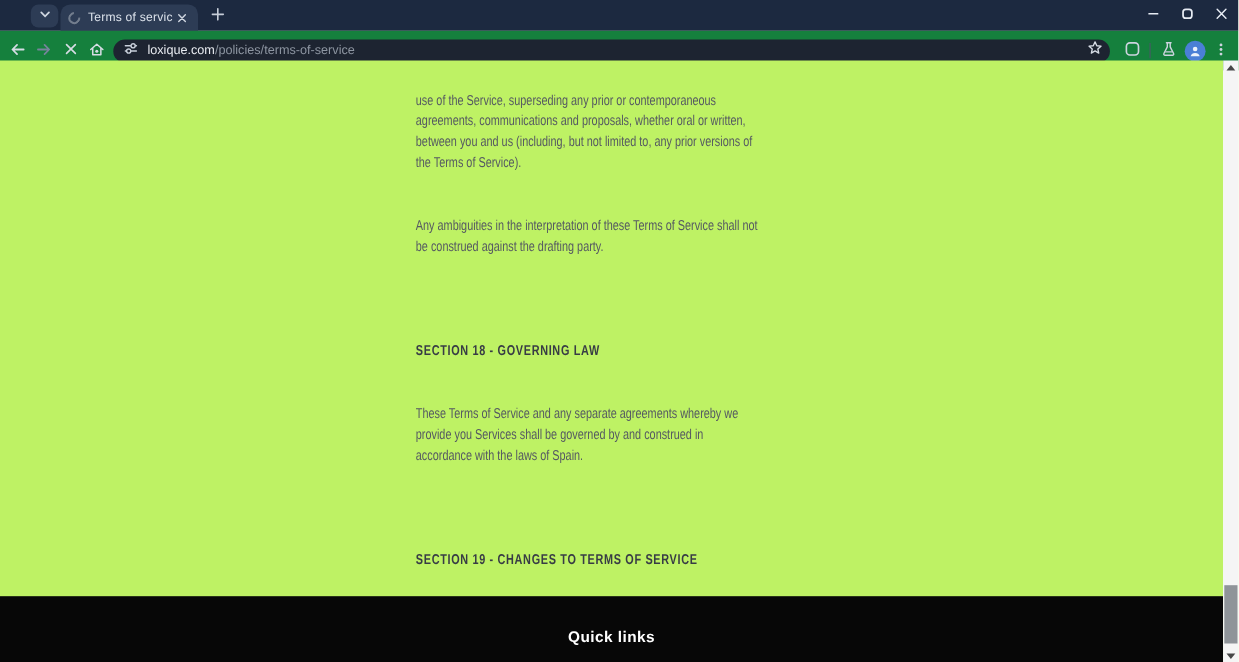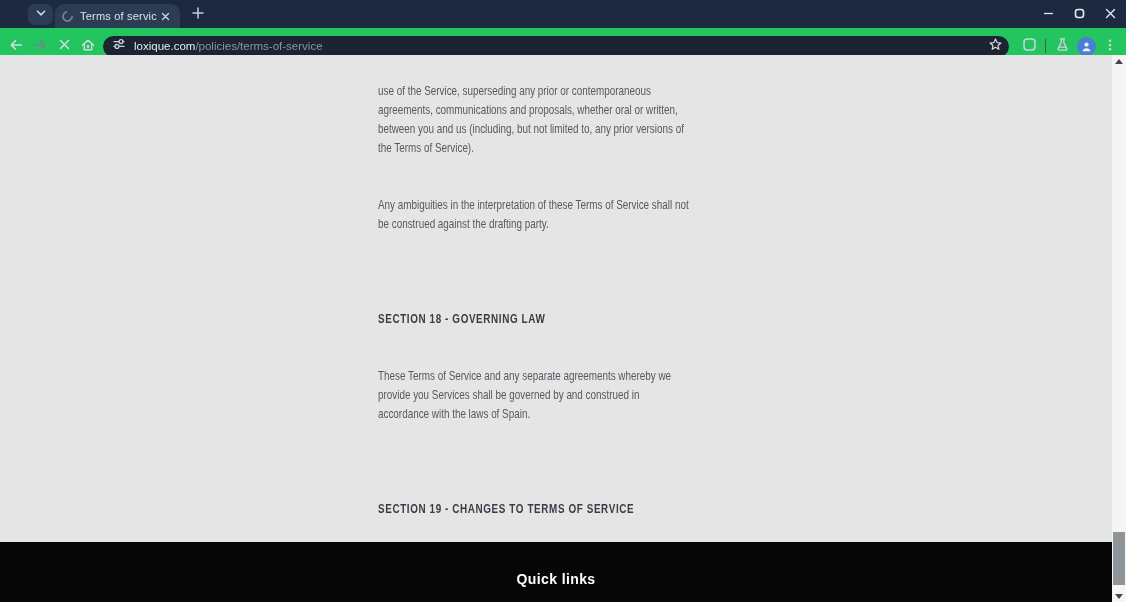--- a/index.html
+++ b/index.html
@@ -21,36 +21,36 @@
     overflow:hidden; letter-spacing:.2px; }
   .tab-close { width:16px; height:16px; border-radius:4px; display:flex; align-items:center;
     justify-content:center; flex:none; cursor:pointer; }
   .newtab-btn { position:absolute; left:186px; top:4px; width:24px; height:21px; background:none;
     border:none; display:flex; align-items:center; justify-content:center; cursor:pointer; }
   .win-controls { position:absolute; right:0; top:0; height:28px; display:flex; }
   .win-btn { width:31px; height:28px; display:flex; align-items:center; justify-content:center;
     cursor:pointer; }
 
   
-  .toolbar { position:absolute; top:28px; left:0; right:0; height:36px; background:#22c55e;
+  .toolbar { position:absolute; top:28px; left:0; right:0; height:36px; background:#15803d;
     display:flex; align-items:center; }
   .tool-btn { width:24px; height:24px; display:flex; align-items:center; justify-content:center;
     cursor:pointer; background:none; border:none; flex:none; }
   .tool-btn.back { margin-left:4px; }
   .omnibox { height:21px; flex:none; width:906px; margin-left:3px; background:#1d2431;
     border-radius:11px; display:flex; align-items:center; padding:0 6px 0 9px; cursor:text; }
   .omni-url { flex:1; font-size:11.5px; white-space:nowrap; overflow:hidden; margin-left:8px; }
   .omni-url .domain { color:#e7eaef; }
   .omni-url .path { color:#8d95a1; }
   .sep { width:1px; height:14px; background:#4a5668; margin:0 4px; flex:none; }
   .avatar { width:19px; height:19px; border-radius:50%; background:#4a7fd6; display:flex;
     align-items:center; justify-content:center; flex:none; cursor:pointer; }
 
   
-  .page { position:absolute; top:55px; left:0; right:14px; bottom:0; background:#e5e5e5;
+  .page { position:absolute; top:55px; left:0; right:14px; bottom:0; background:#bef264;
     overflow:hidden; }
   .column { position:absolute; left:378px; top:-12px; transform:scaleX(0.76);
     transform-origin:0 0; color:#555962; font-size:13px; line-height:19px;
     white-space:pre; }
   .column p { margin:0; }
   .column h3 { margin:19px 0 0 0; font-size:13px; line-height:19px; font-weight:bold;
     color:#383c45; letter-spacing:.8px; }
 
   
   .footer { position:absolute; left:0; right:0; bottom:0; height:60px; background:#070707;

